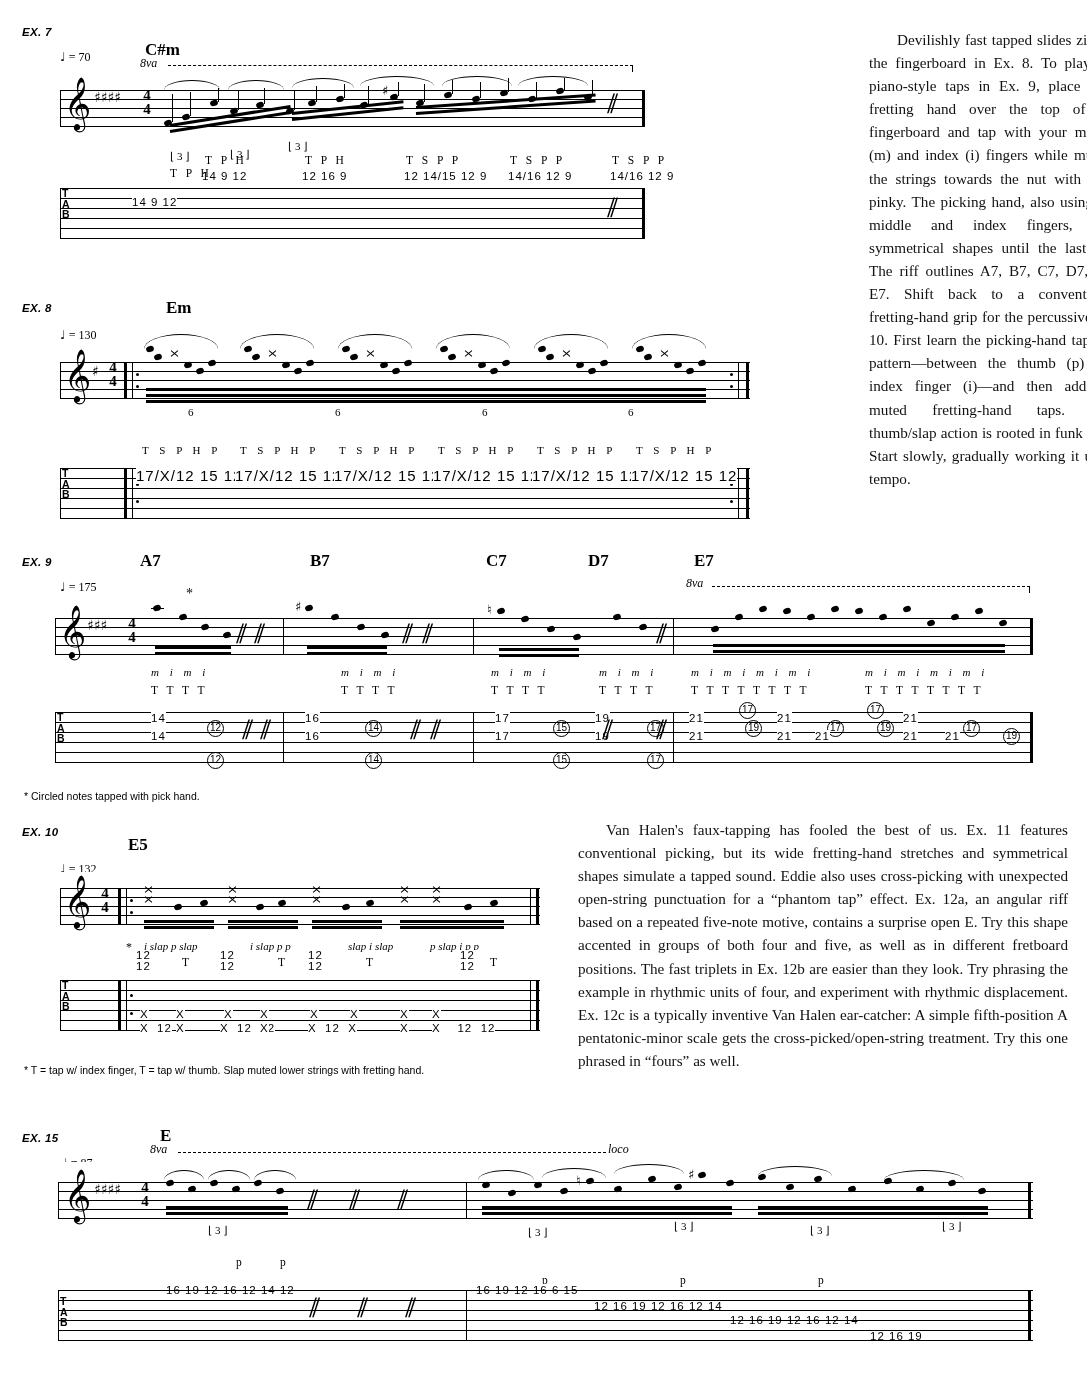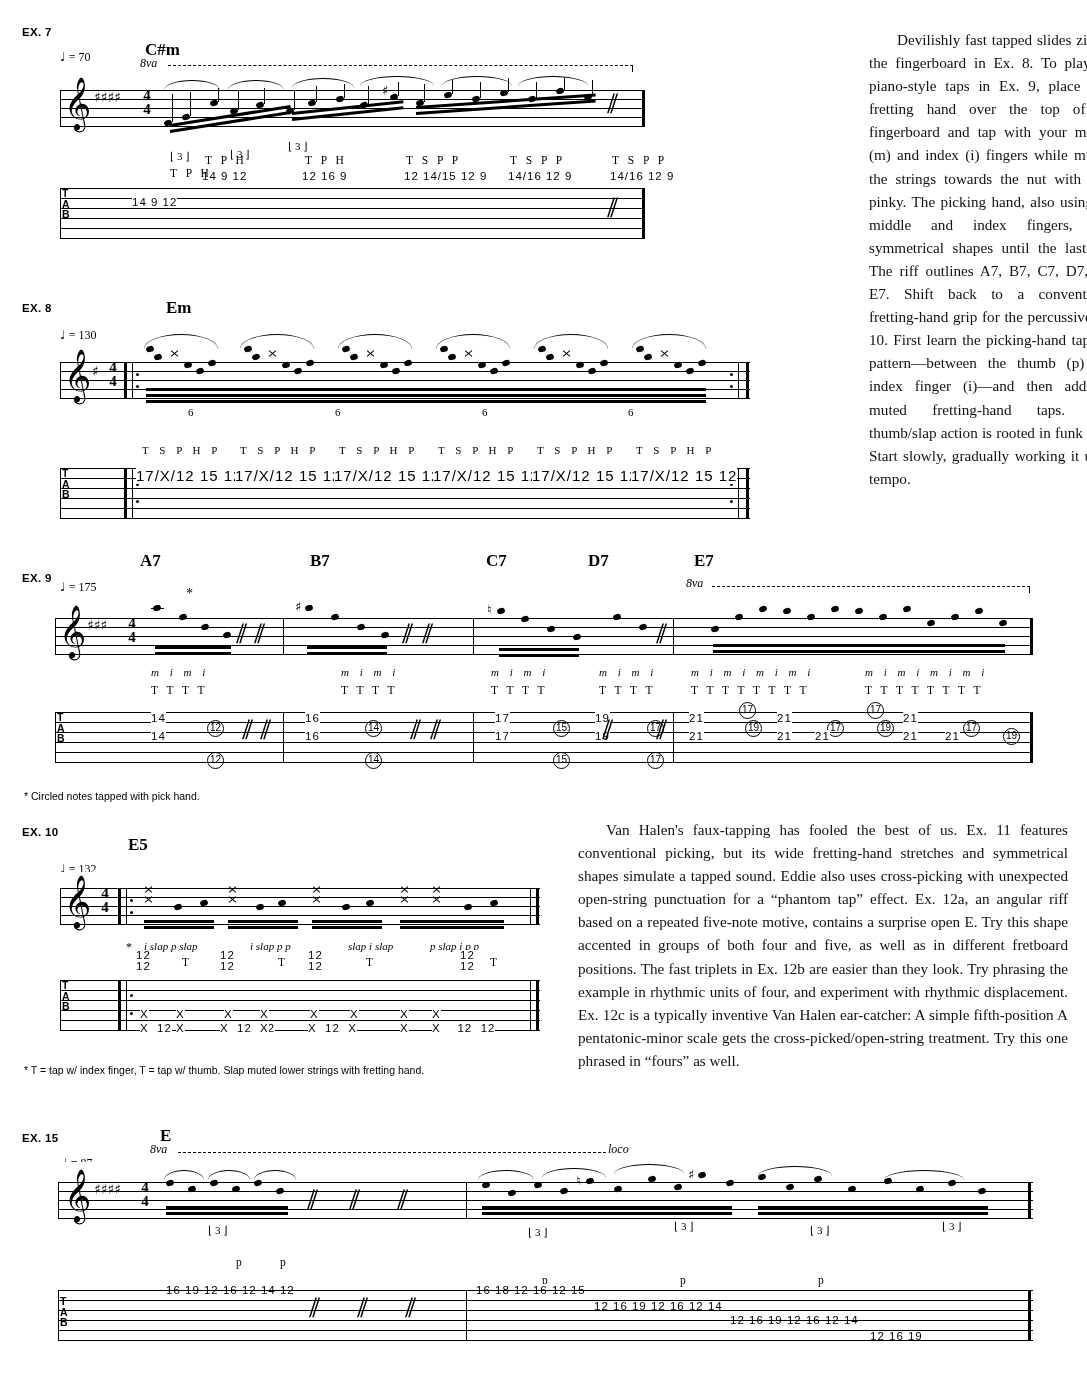--- a/index.html
+++ b/index.html
@@ -33,20 +33,21 @@
   }
   .prose p { margin: 0; text-indent: 28px; }
 
   
   .ex-label {
     position: absolute;
     font-family: "Liberation Sans", sans-serif;
     font-weight: bold;
     font-size: 11.5px;
     letter-spacing: .3px;
+    font-style: italic;
   }
   .tempo {
     position: absolute;
     font-family: "Liberation Serif", serif;
     font-size: 12px;
     white-space: nowrap;
   }
   .chordname {
     position: absolute;
     font-family: "Liberation Serif", serif;
@@ -459,21 +460,21 @@
     <div class="barline thick" style="left:686px; top:128px; height:50px;"></div>
     <div class="repeat-dot" style="left:670px; top:143px;"></div>
     <div class="repeat-dot" style="left:670px; top:160px;"></div>
     <div class="tabletter" style="left:2px; top:128px;">
       <div>T</div>
         <div>A</div>
         <div>B</div>
     </div>
   </div>
 
-  <div class="ex-label" style="left:22px; top:556px;margin-top:16px;">EX. 9</div>
+  <div class="ex-label" style="left:22px; top:556px;">EX. 9</div>
   <div class="tempo" style="left:60px; top:580px;">
     <span style="font-family:'DejaVu Sans',sans-serif;">♩</span>&nbsp;<span>= 175</span>
   </div>
   <div class="chordname" style="left:140px; top:551px;">A7</div>
   <div class="chordname" style="left:310px; top:551px;">B7</div>
   <div class="chordname" style="left:486px; top:551px;">C7</div>
   <div class="chordname" style="left:588px; top:551px;">D7</div>
   <div class="chordname" style="left:694px; top:551px;">E7</div>
   <div class="ottava" style="left:686px; top:576px;">8va</div>
   <div class="ottava-line" style="left:712px; top:586px; width:318px;"></div>
@@ -805,21 +806,21 @@
     <div class="tripbr" style="left:752px; top:62px;">⌊&nbsp;<span>3</span>&nbsp;⌋</div>
     <div class="tripbr" style="left:884px; top:58px;">⌊&nbsp;<span>3</span>&nbsp;⌋</div>
 
     <div class="artic" style="left:178px; top:94px; letter-spacing:normal;">p</div>
     <div class="artic" style="left:222px; top:94px; letter-spacing:normal;">p</div>
     <div class="artic" style="left:484px; top:112px; letter-spacing:normal;">p</div>
     <div class="artic" style="left:622px; top:112px; letter-spacing:normal;">p</div>
     <div class="artic" style="left:760px; top:112px; letter-spacing:normal;">p</div>
 
     <div class="tabnum" style="left:108px; top:122px; background:#fff;">16 19 12 16 12 14 12</div>
-    <div class="tabnum" style="left:418px; top:122px; background:#fff;">16 18 12 16 12 15</div>
+    <div class="tabnum" style="left:418px; top:122px; background:#fff;">16 19 12 16 6 15</div>
     <div class="tabnum" style="left:536px; top:138px; background:#fff;">12 16 19 12 16 12 14</div>
     <div class="tabnum" style="left:672px; top:152px; background:#fff;">12 16 19 12 16 12 14</div>
     <div class="tabnum" style="left:812px; top:168px; background:#fff;">12 16 19</div>
 
     <div class="staff-line" style="top:128px;"></div>
     <div class="staff-line" style="top:138px;"></div>
     <div class="staff-line" style="top:148px;"></div>
     <div class="staff-line" style="top:158px;"></div>
     <div class="staff-line" style="top:168px;"></div>
     <div class="staff-line" style="top:178px;"></div>

